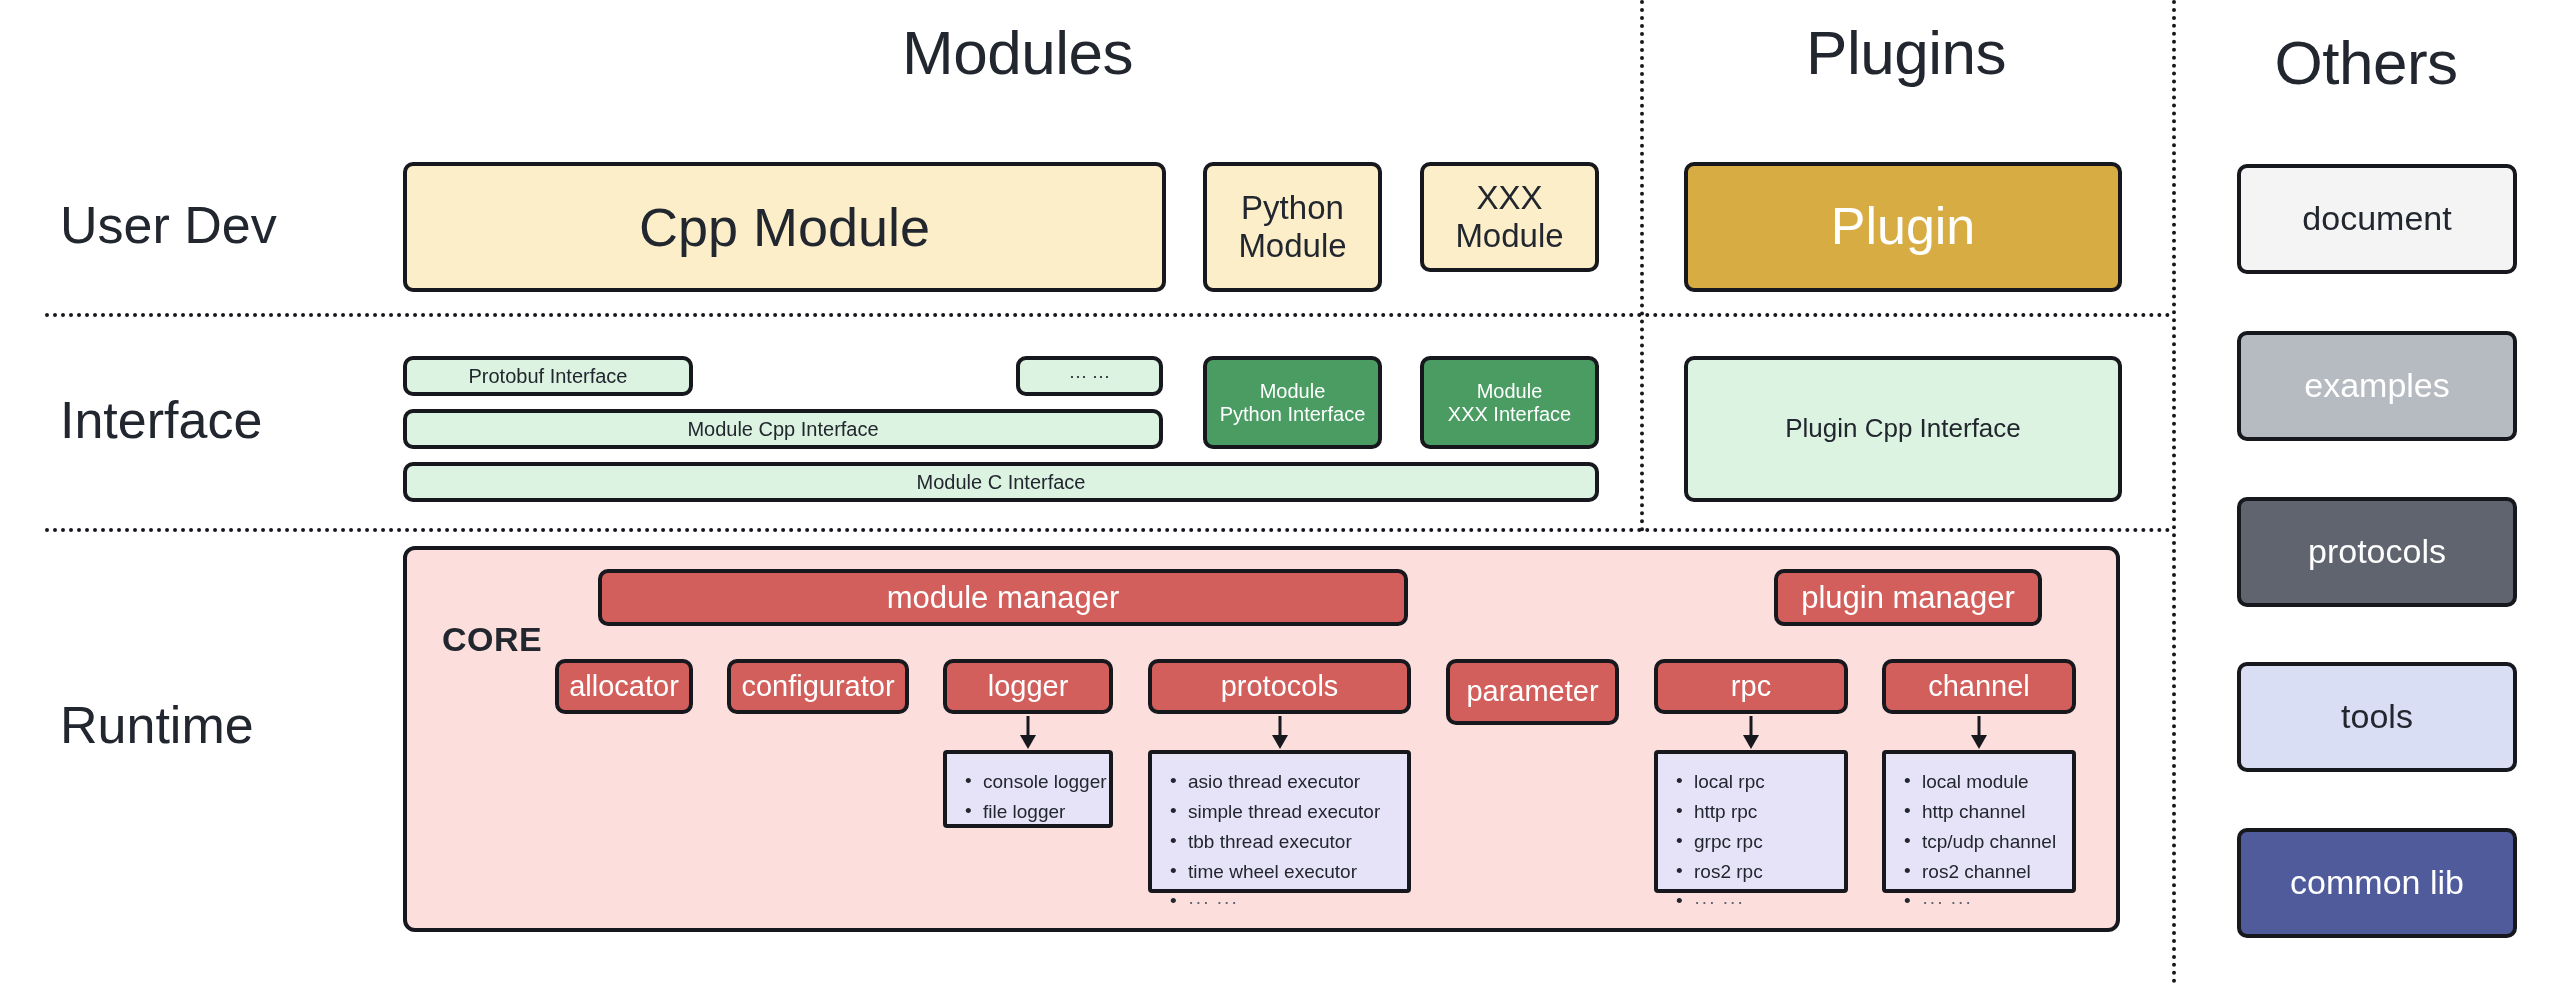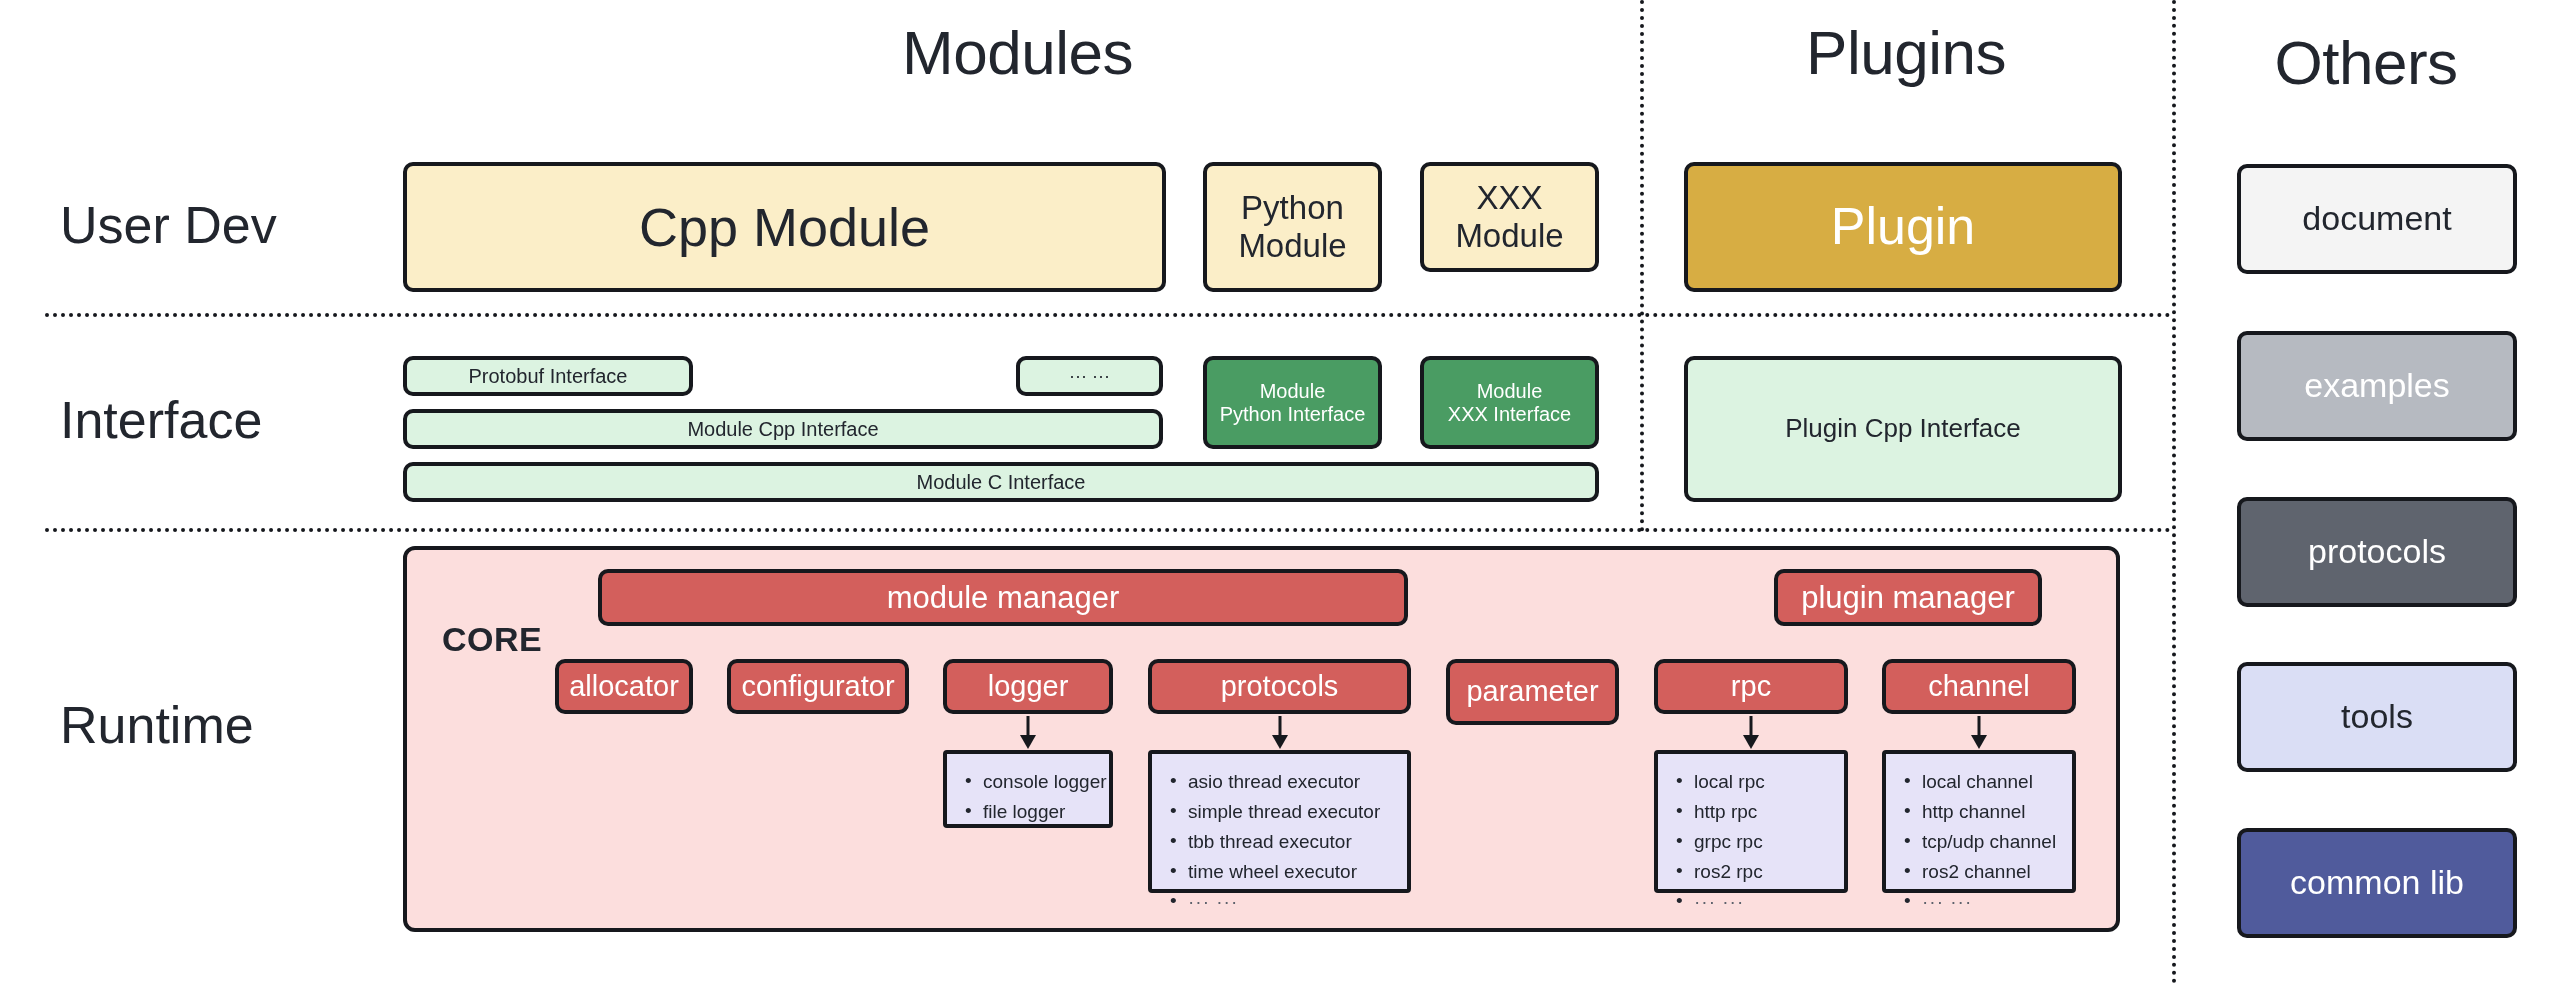--- a/index.html
+++ b/index.html
@@ -239,21 +239,21 @@
         <li>local rpc</li>
         <li>http rpc</li>
         <li>grpc rpc</li>
         <li>ros2 rpc</li>
         <li class="ellip">··· ···</li>
       </ul>
   </div>
 
   <div class="abs detail" style="left:1882px;top:750px;width:194px;height:143px;">
     <ul>
-        <li>local channel</li>
+        <li>local module</li>
         <li>http channel</li>
         <li>tcp/udp channel</li>
         <li>ros2 channel</li>
         <li class="ellip">··· ···</li>
       </ul>
   </div>
 
   <div class="abs node c-white" style="left:2237px;top:164px;width:280px;height:110px;font-size:34px;">document</div>
 
   <div class="abs node c-gray" style="left:2237px;top:331px;width:280px;height:110px;font-size:34px;">examples</div>

